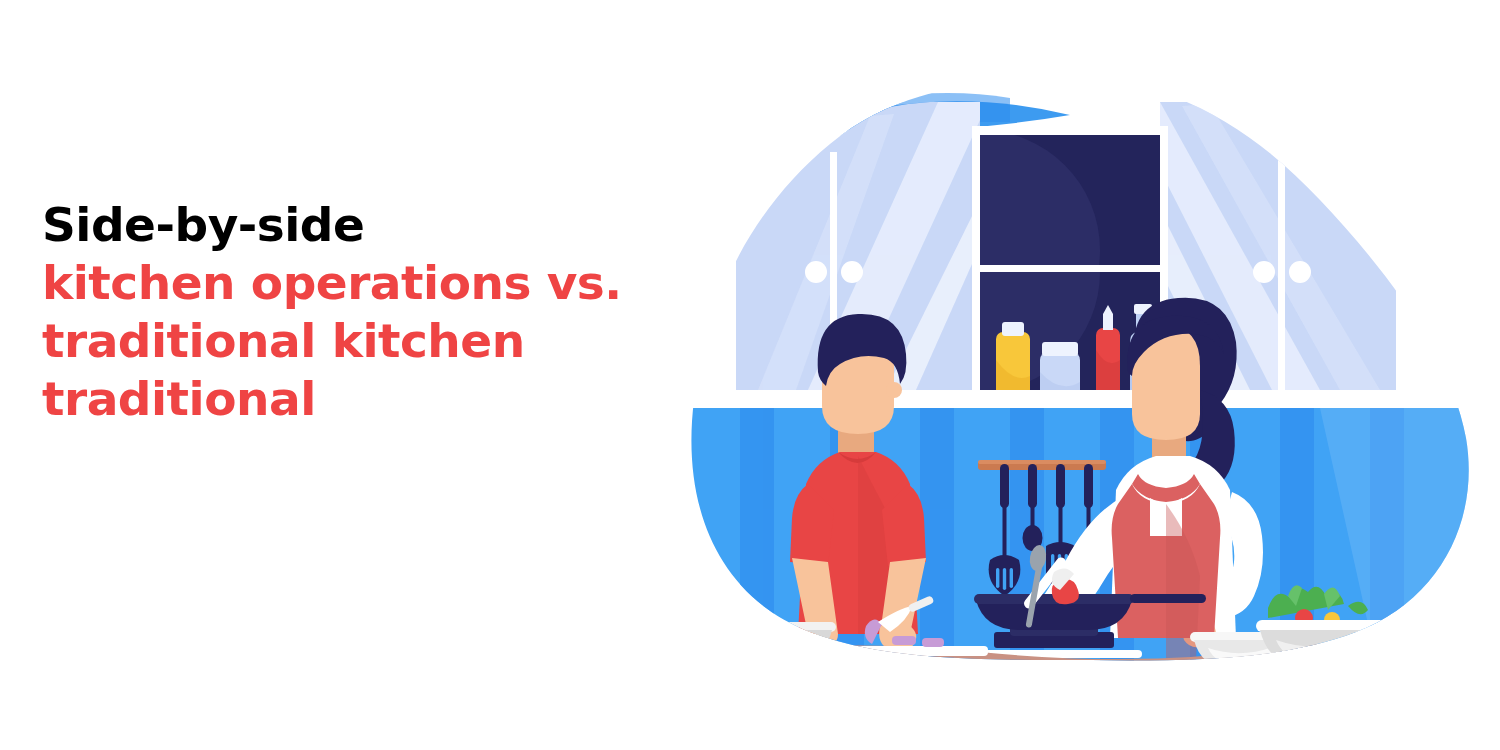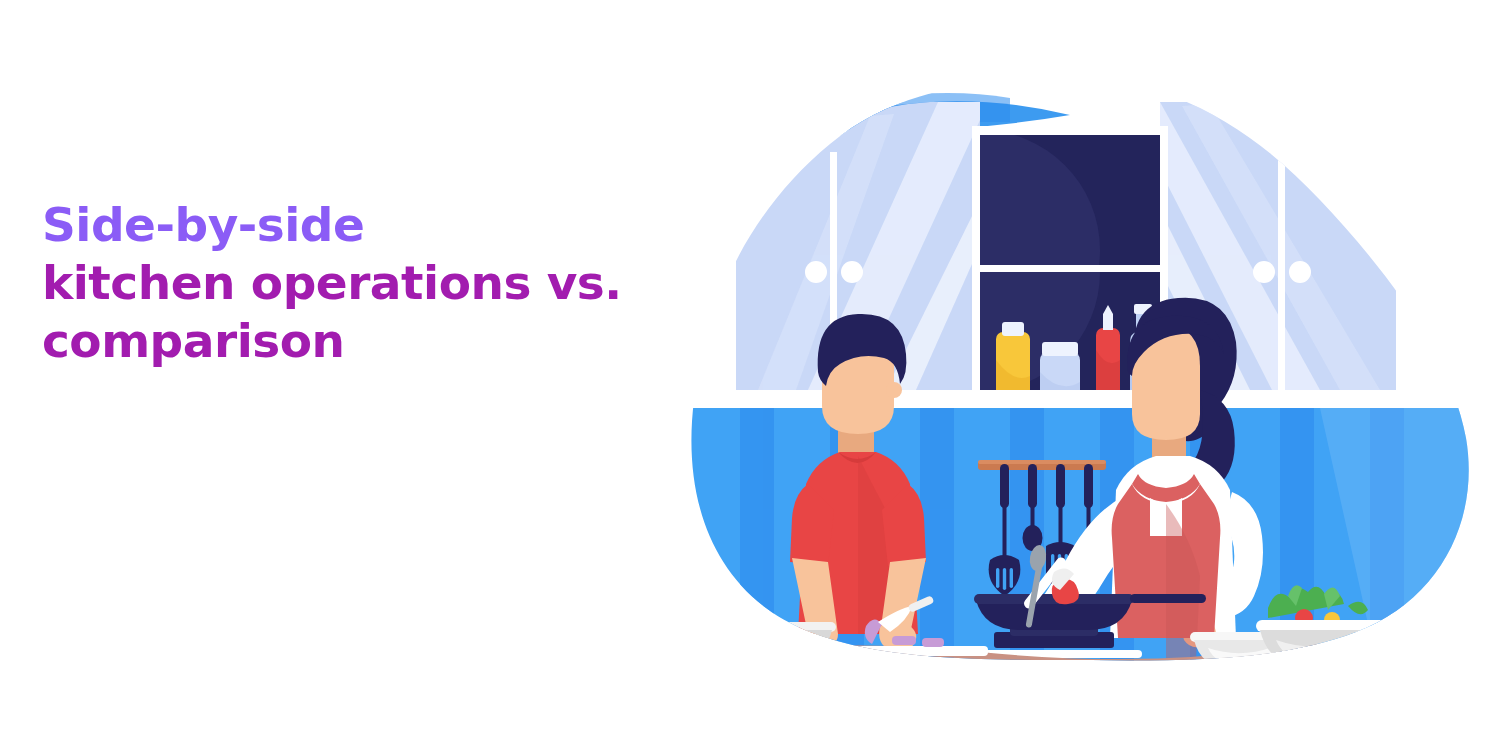--- a/index.html
+++ b/index.html
@@ -25,42 +25,43 @@
     width: 640px;
   }
   .hl-line {
     font-family: "DejaVu Sans", sans-serif;
     font-weight: 700;
     font-size: 47px;
     line-height: 58px;
     letter-spacing: -0.5px;
     white-space: nowrap;
   }
-  .hl-dark { color: #8b5cf6; }
-  .hl-accent { color: #a21caf; }
+  .hl-dark { color: #000000; }
+  .hl-accent { color: #ef4444; }
 
   
   #illustration {
     position: absolute;
     left: 680px;
     top: 60px;
     width: 800px;
     height: 640px;
   }
   #illustration svg { display: block; width: 100%; height: 100%; }
 </style>
 </head>
 <body>
 
 <div id="stage">
 
   <div id="headline">
     <div class="hl-line hl-dark">Side-by-side</div>
     <div class="hl-line hl-accent">kitchen operations vs.</div>
-    <div class="hl-line hl-accent">comparison</div>
+    <div class="hl-line hl-accent">traditional kitchen</div>
+    <div class="hl-line hl-accent">traditional</div>
   </div>
 
   <div id="illustration">
     <svg viewBox="0 0 800 640" xmlns="http://www.w3.org/2000/svg">
       <defs>
 
         <clipPath id="blobClip">
           <path d="M352,18
                    C470,8 560,55 640,140
                    C712,216 772,300 786,378

